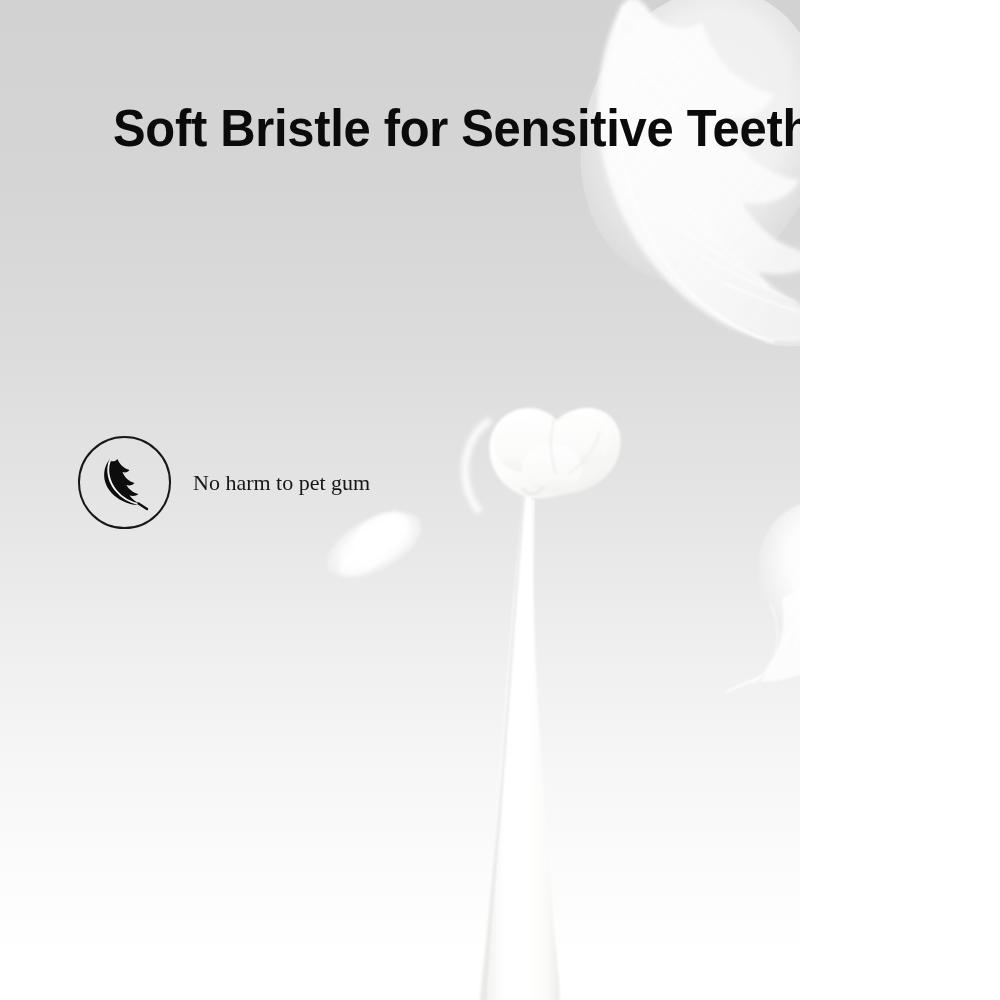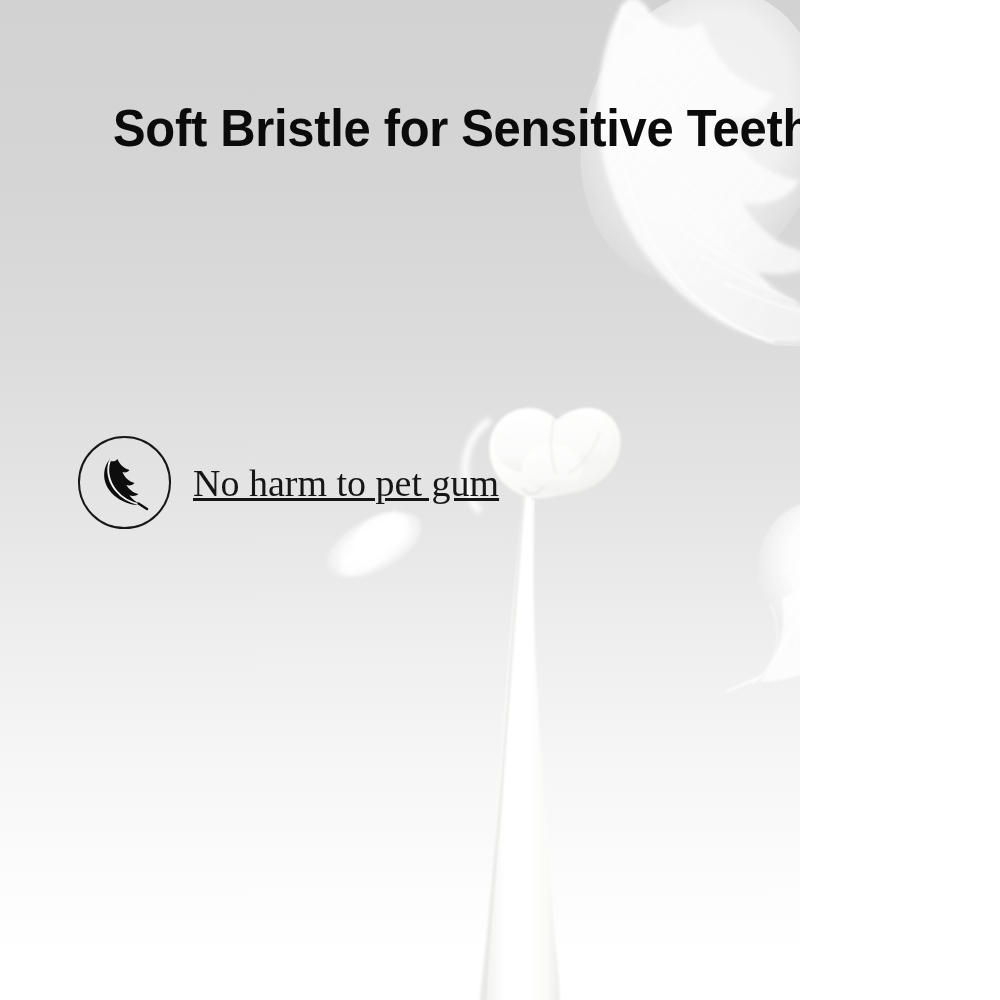--- a/index.html
+++ b/index.html
@@ -109,27 +109,26 @@
     box-sizing: border-box;
     display: flex;
     align-items: center;
     justify-content: center;
     flex: none;
   }
   .feature-badge svg { display: block; }
 
   .feature-label {
     font-family: "Liberation Serif", serif;
-    font-size: 38px;
+    font-size: 22px;
     font-weight: normal;
     color: #161616;
     white-space: nowrap;
     margin-left: 22px;
     line-height: 1;
-    text-decoration: underline;
   }
   #feature-1 .feature-label { margin-left: 24px; }
 </style>
 </head>
 <body>
 
 <div id="scene">
 
   <svg id="hero-feather" viewBox="0 0 330 360">
     <defs>

